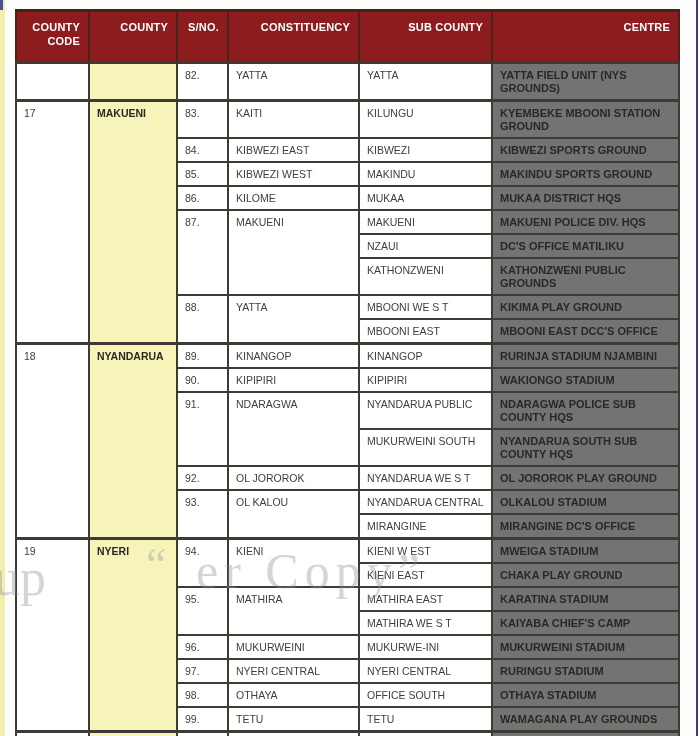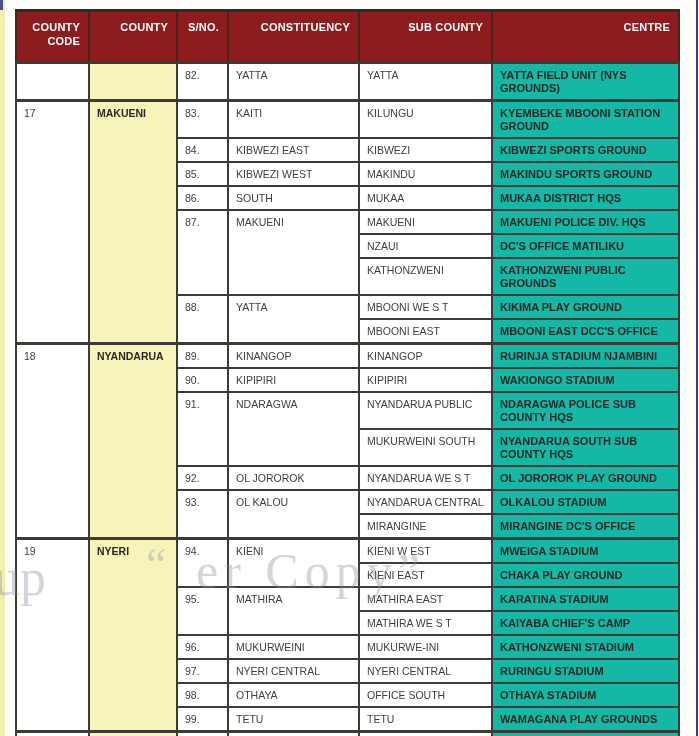--- a/index.html
+++ b/index.html
@@ -9,21 +9,21 @@
   .edge-corner{position:absolute;left:0;top:0;width:3px;height:10px;background:#4a4f93}
   .edge-line{position:absolute;right:1px;top:0;width:2px;height:736px;background:#3b3d84}
   table.records{position:absolute;left:15px;top:9px;width:663px;border-collapse:collapse;table-layout:fixed;z-index:2}
   th{background:#8d1c1f;color:#ffffff;font-size:11px;line-height:14px;font-weight:bold;
      text-align:right;vertical-align:top;padding:8px 8px 6px;border:2px solid #46231d;
      border-top:3px solid #3b2320;letter-spacing:.2px;height:52px}
   td{font-size:10.5px;line-height:12px;color:#403e3c;vertical-align:top;
      padding:5px 7px 4px;border:2px solid #3f3a33;background:#ffffff;height:23px;
      overflow:hidden;word-wrap:break-word}
   td.col-county{background:#f7f4ba;font-weight:bold;color:#2b2724}
-  td.col-centre{background:#14b8a6;font-weight:bold;color:#2b2724;font-size:11px;line-height:13px}
+  td.col-centre{background:#737373;font-weight:bold;color:#2b2724;font-size:11px;line-height:13px}
   tr.county-start td{border-top-width:3px}
   tr.partial td{height:6px;padding:0}
   .watermark span{position:absolute;font-family:"Liberation Serif",serif;color:#8f8fa8;
      opacity:.38;z-index:3;pointer-events:none;white-space:nowrap}
   .wm-0{left:-6px;top:548px;font-size:52px}
   .wm-1{left:146px;top:538px;font-size:46px}
   .wm-2{left:196px;top:542px;font-size:50px;letter-spacing:6px}
 </style>
 </head>
 <body>
@@ -82,21 +82,21 @@
           <td class="col-centre">KIBWEZI SPORTS GROUND</td>
         </tr>
         <tr>
           <td class="col-sno">85.</td>
           <td class="col-const">KIBWEZI WEST</td>
           <td class="col-sub">MAKINDU</td>
           <td class="col-centre">MAKINDU SPORTS GROUND</td>
         </tr>
         <tr>
           <td class="col-sno">86.</td>
-          <td class="col-const">SOUTH</td>
+          <td class="col-const">KILOME</td>
           <td class="col-sub">MUKAA</td>
           <td class="col-centre">MUKAA DISTRICT HQS</td>
         </tr>
         <tr>
           <td class="col-sno" rowspan="3">87.</td>
           <td class="col-const" rowspan="3">MAKUENI</td>
           <td class="col-sub">MAKUENI</td>
           <td class="col-centre">MAKUENI POLICE DIV. HQS</td>
         </tr>
         <tr>
@@ -176,21 +176,21 @@
           <td class="col-centre">KARATINA STADIUM</td>
         </tr>
         <tr>
           <td class="col-sub">MATHIRA WE S T</td>
           <td class="col-centre">KAIYABA CHIEF'S CAMP</td>
         </tr>
         <tr>
           <td class="col-sno">96.</td>
           <td class="col-const">MUKURWEINI</td>
           <td class="col-sub">MUKURWE-INI</td>
-          <td class="col-centre">KATHONZWENI STADIUM</td>
+          <td class="col-centre">MUKURWEINI STADIUM</td>
         </tr>
         <tr>
           <td class="col-sno">97.</td>
           <td class="col-const">NYERI CENTRAL</td>
           <td class="col-sub">NYERI CENTRAL</td>
           <td class="col-centre">RURINGU STADIUM</td>
         </tr>
         <tr>
           <td class="col-sno">98.</td>
           <td class="col-const">OTHAYA</td>

